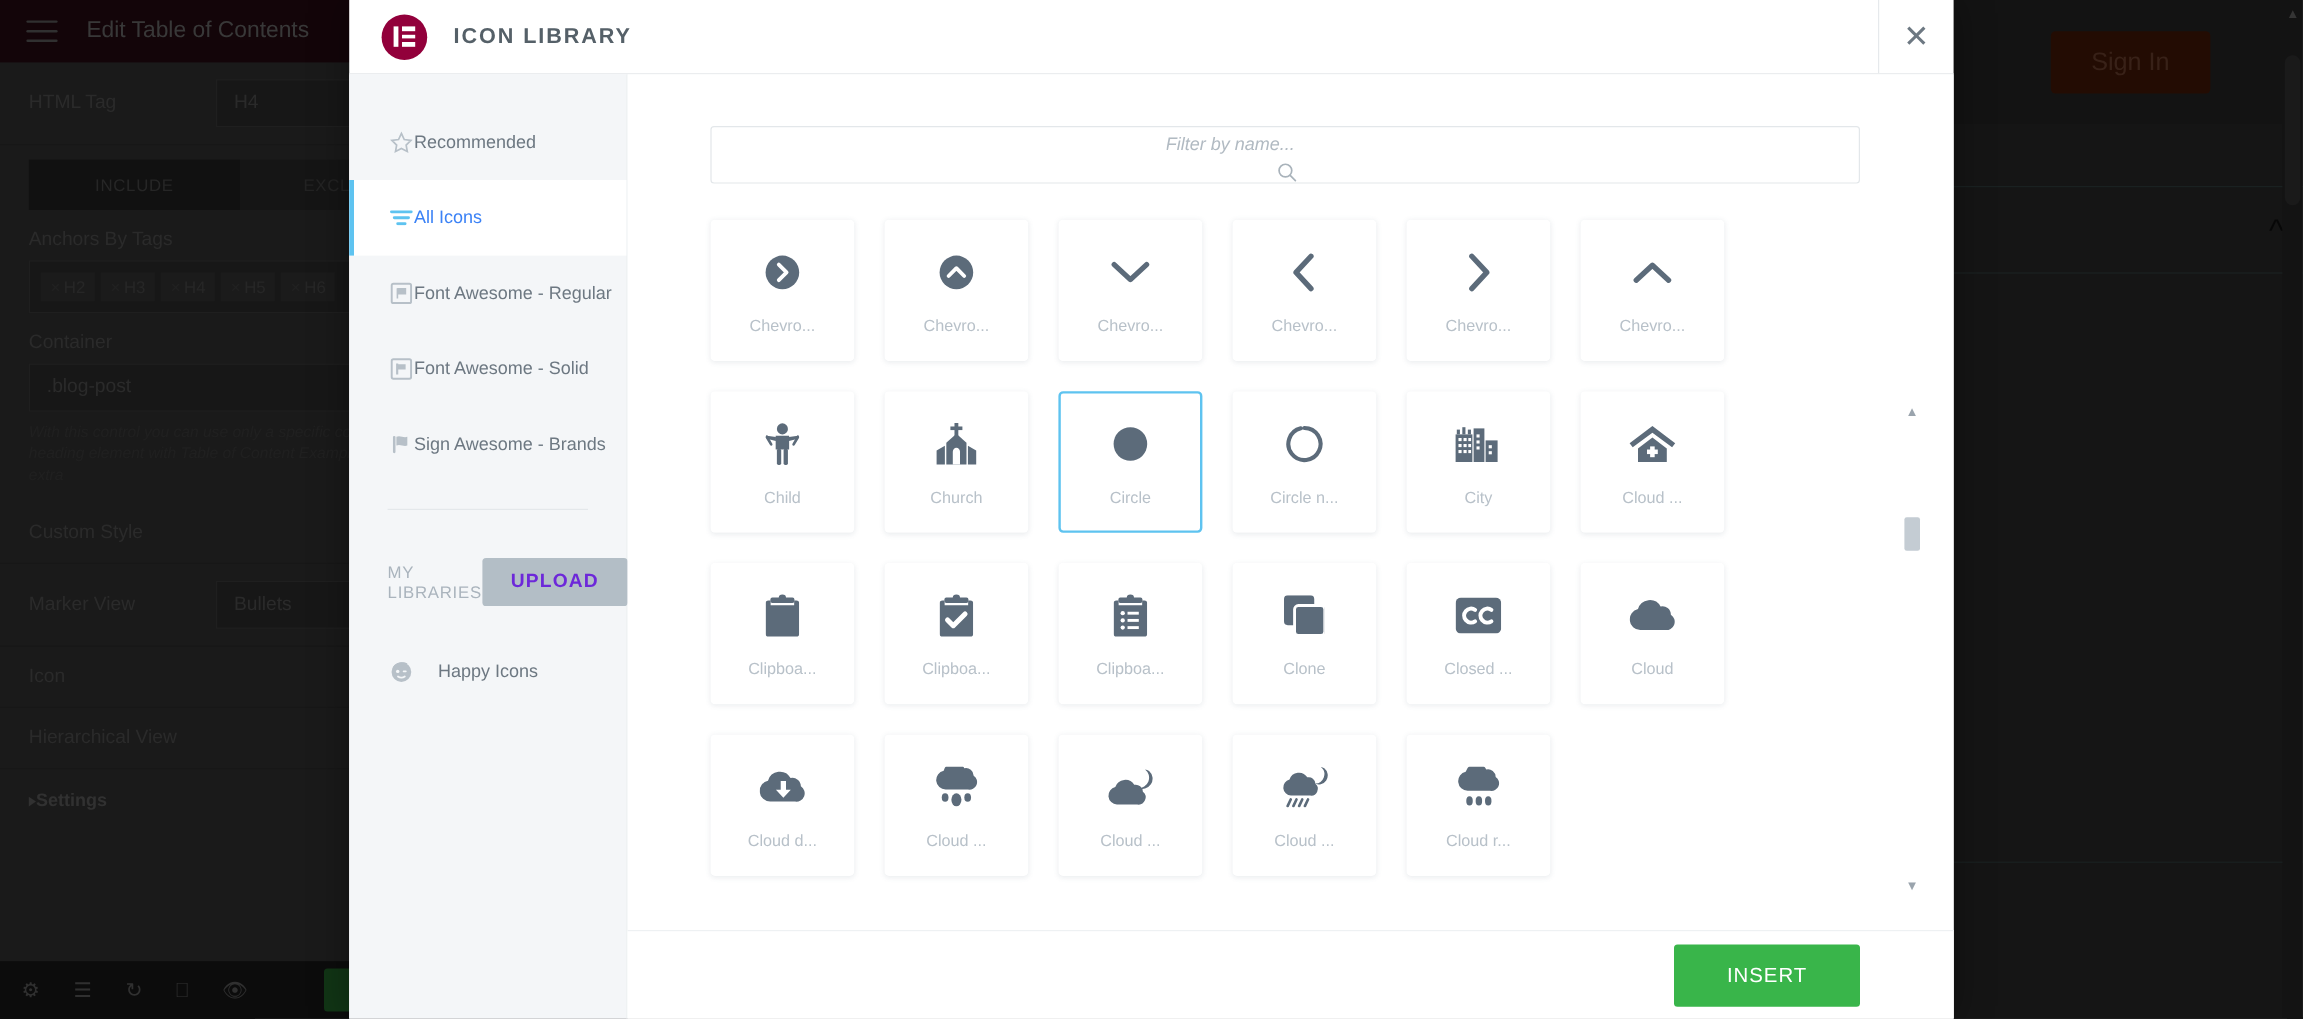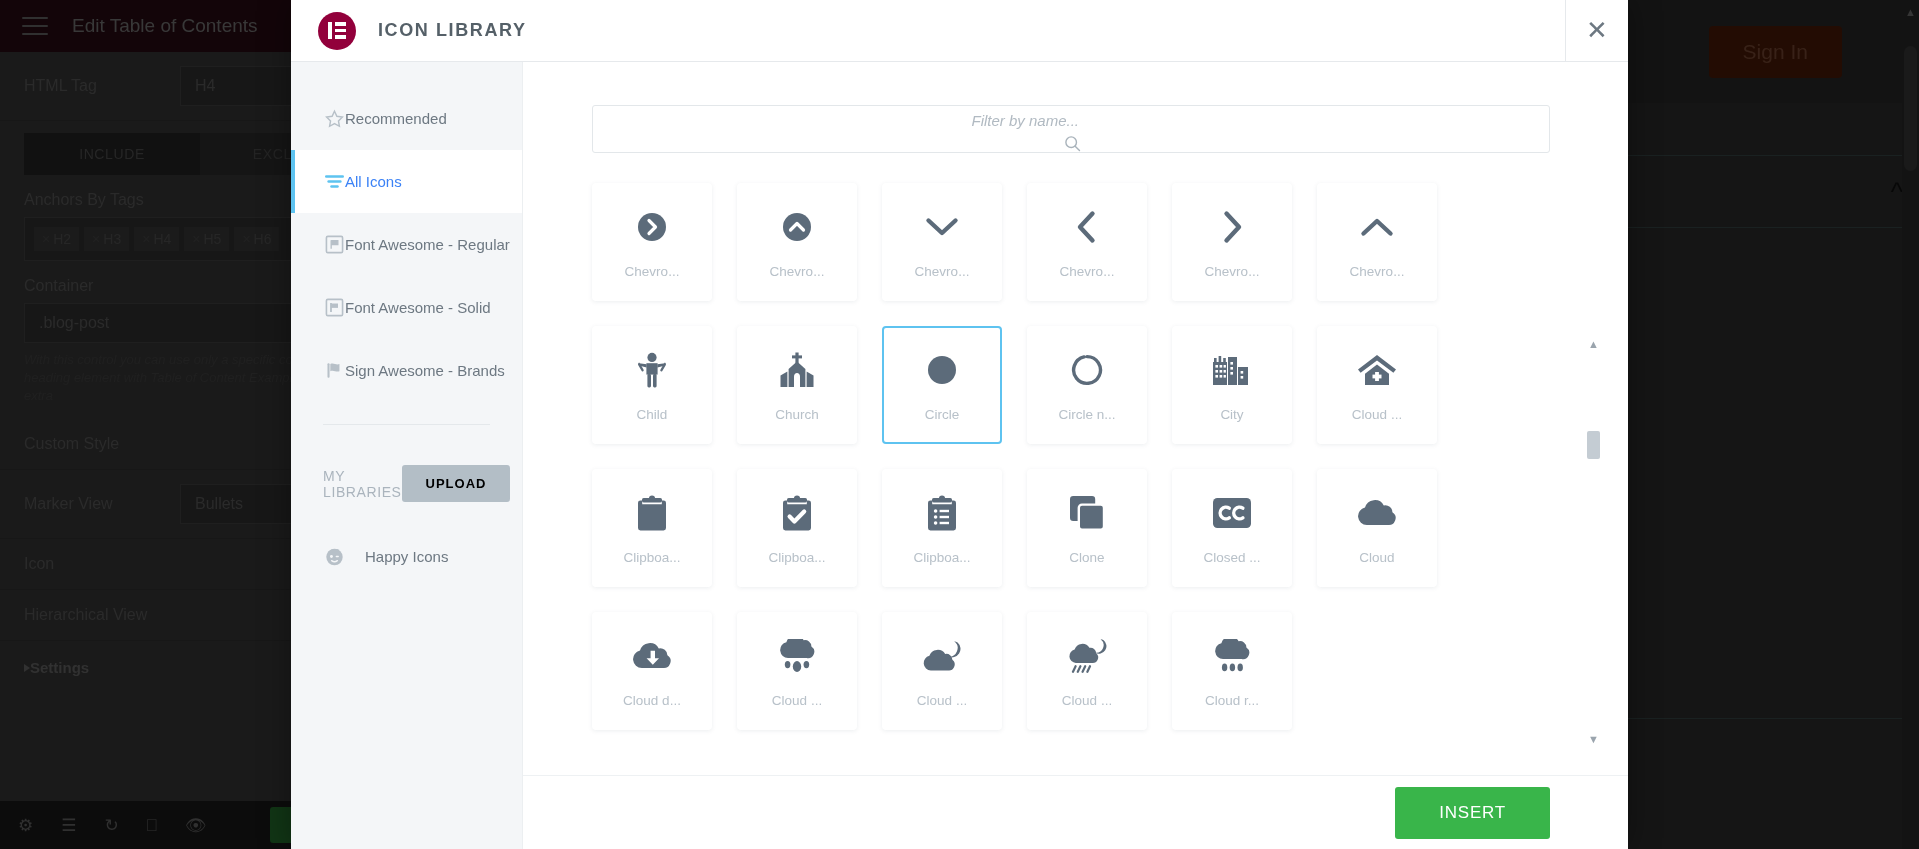--- a/index.html
+++ b/index.html
@@ -136,21 +136,21 @@
   }
   .side-icon { width:22px; display:flex; justify-content:center; color:#b7c0c8; }
   .side-item.active .side-icon { color:#5ec3f0; }
   .side-divider { height:1px; background:#e4e8eb; margin: 22px 32px 0 32px; }
   .my-lib-row {
     display:flex; align-items:center; justify-content:space-between;
     padding: 40px 27px 0 32px;
   }
   .my-lib-label { font-size:14px; letter-spacing:.6px; color:#aab4bd; }
   .upload-btn {
-    background:#b3bec6; color:#000000; font-size:13px; letter-spacing:1px; font-weight:bold;
+    background:#b3bec6; color:#6d28d9; font-size:16px; letter-spacing:1px; font-weight:bold;
     padding:11px 24px; border-radius:3px;
   }
   .happy-row { display:flex; align-items:center; gap:20px; padding: 44px 0 0 32px; font-size:15px; color:#6d7882; }
 
   
   .m-main { flex:1; display:flex; flex-direction:column; min-width:0; background:#fff; position:relative; }
   .search-wrap { padding: 43px 78px 0 69px; }
   .search-box {
     height:48px; border:1px solid #e3e7ea; border-radius:3px; display:flex; align-items:center;
     padding: 0 18px 0 20px; background:#fff;flex-direction:column;

